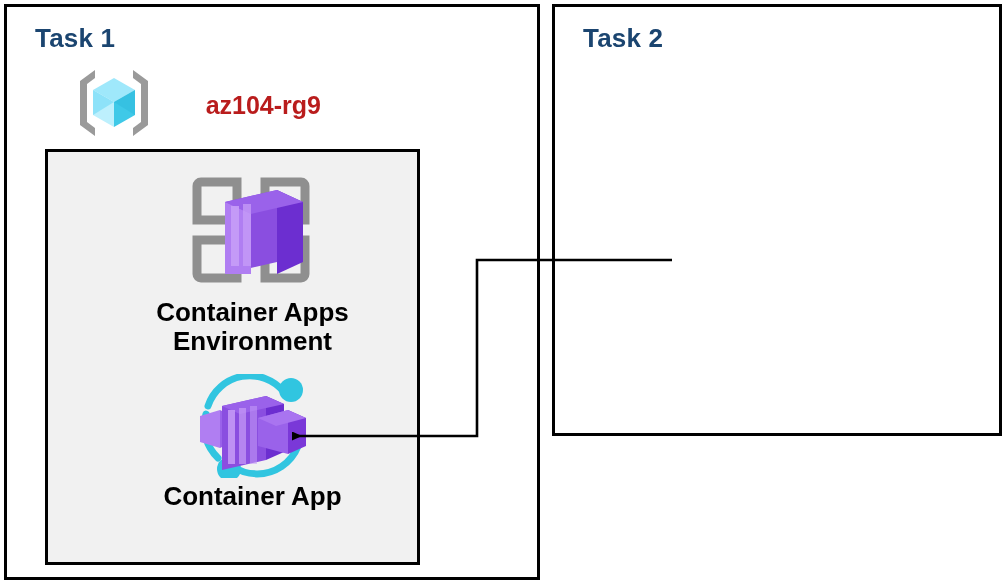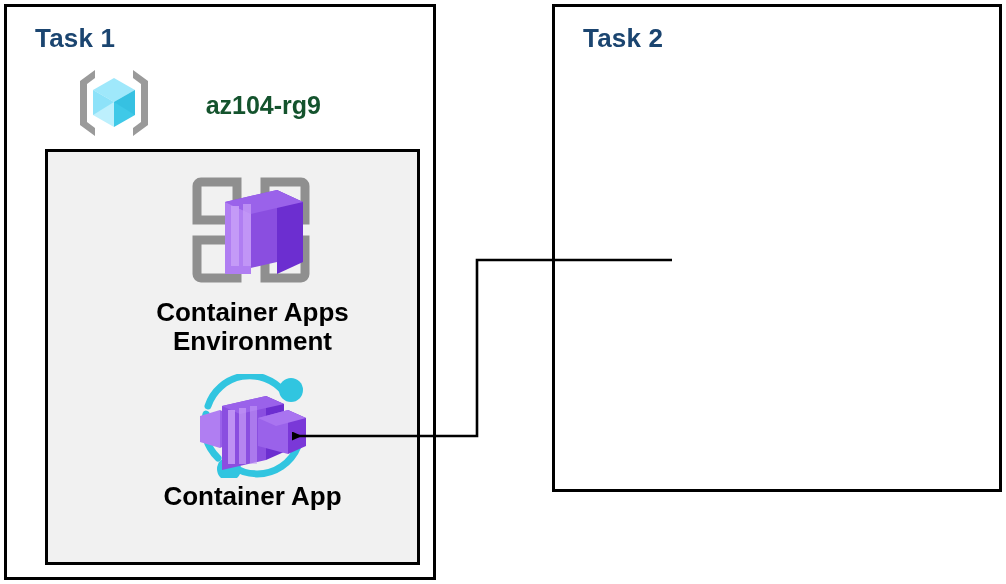--- a/index.html
+++ b/index.html
@@ -18,22 +18,22 @@
     overflow: hidden;
   }
 
   
   .task-panel {
     position: absolute;
     background: #ffffff;
     border: 3px solid #000000;
     box-sizing: border-box;
   }
-  #task1-panel { left: 4px;   top: 4px; width: 432px; height: 576px; }
-  #task2-panel { left: 552px; top: 4px; width: 450px; height: 488px; }
+  #task1-panel { left: 4px;   top: 4px; width: 536px; height: 576px; }
+  #task2-panel { left: 552px; top: 4px; width: 450px; height: 432px; }
 
   .task-title {
     position: absolute;
     left: 28px;
     top: 16px;
     font-size: 26px;
     font-weight: bold;
     color: #1b4570;
     letter-spacing: 0.2px;
     white-space: nowrap;
@@ -45,21 +45,21 @@
     left: 34px;
     top: 60px;
     width: 280px;
     height: 76px;
     display: flex;
     align-items: center;
   }
   #rg-label {
     font-size: 25px;
     font-weight: bold;
-    color: #14532d;
+    color: #b91c1c;
     margin-left: 18px;
     white-space: nowrap;
   }
 
   
   .inner-box {
     position: absolute;
     background: #f1f1f1;
     border: 3px solid #000000;
     box-sizing: border-box;

